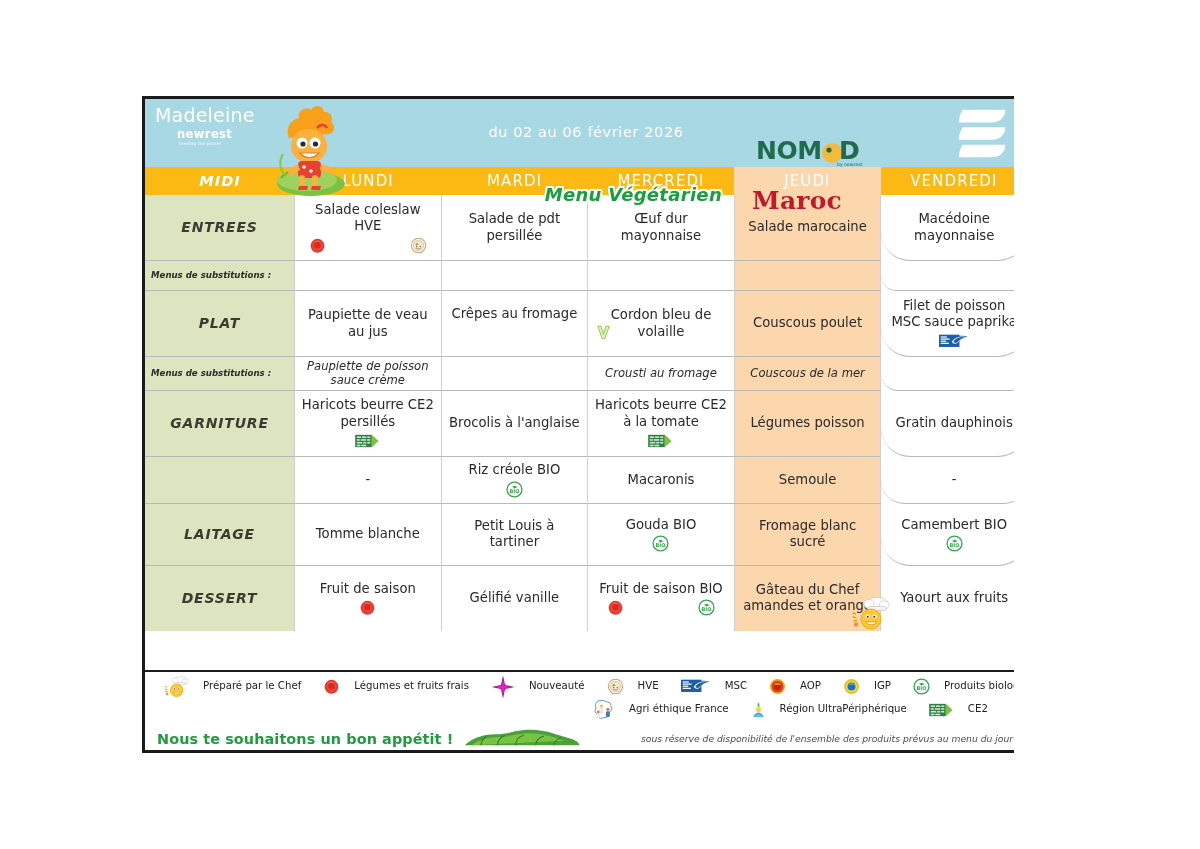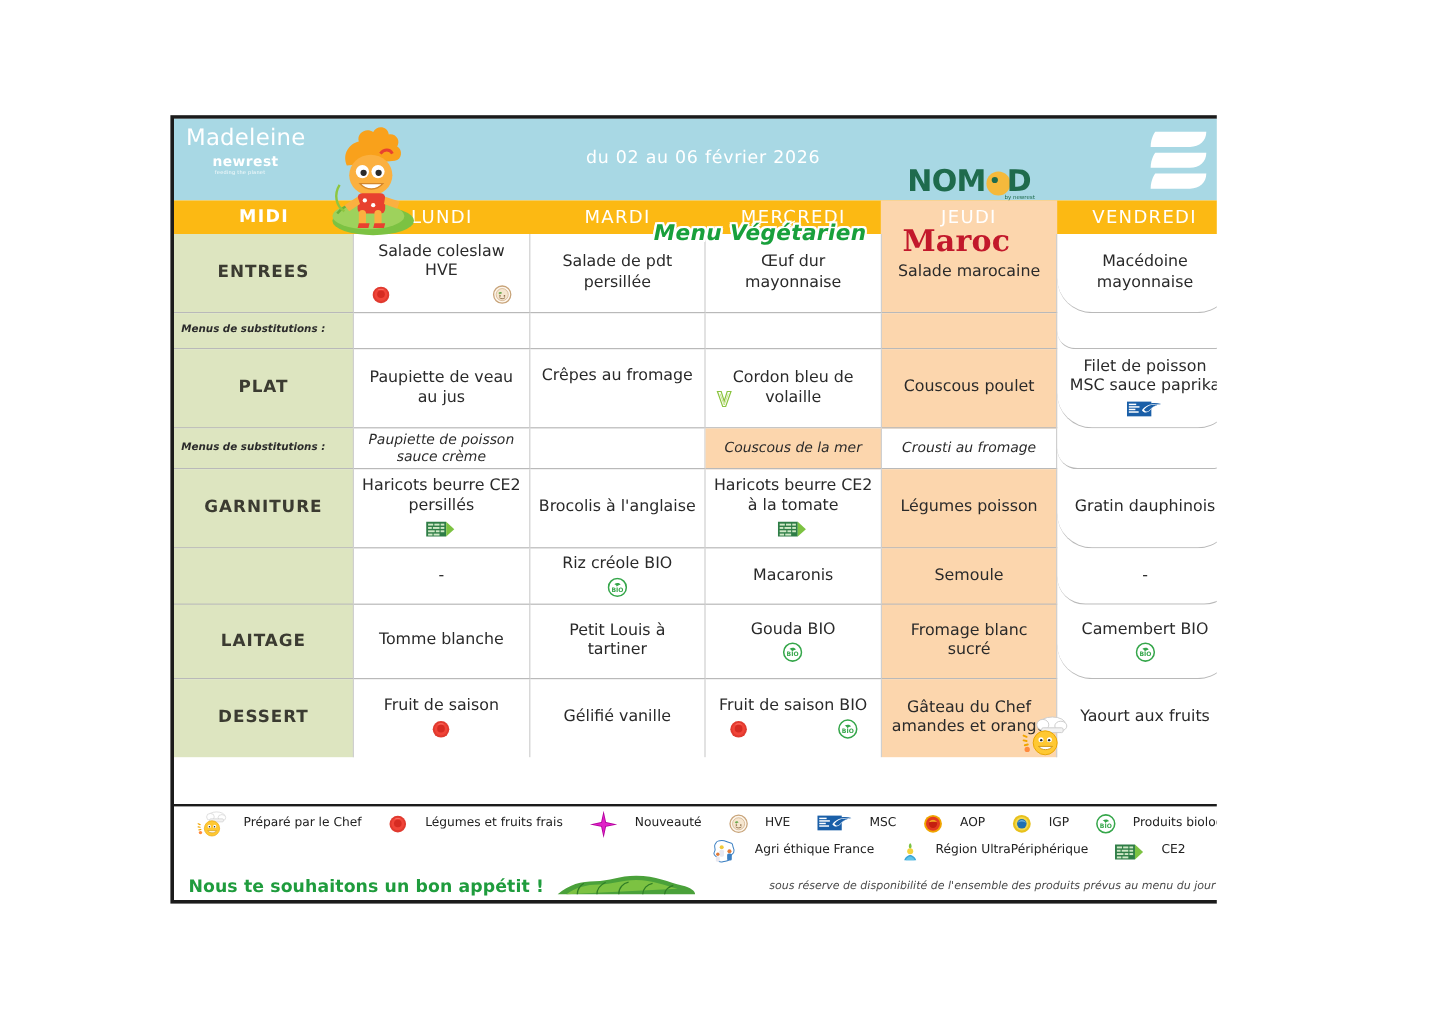--- a/index.html
+++ b/index.html
@@ -98,21 +98,21 @@
     color: #ffffff;
     font-size: 15px;
     letter-spacing: 1.1px;
   }
   .dayrow .cell.midi {
     font-weight: bold;
     font-size: 14.5px;
   }
 
   
-  .cell.c0 { flex: 0 0 150px; }
+  .cell.c0 { flex: 0 0 150px; font-style: italic; }
   .cell.c1, .cell.c2, .cell.c3, .cell.c4, .cell.c5 { flex: 1 1 0; }
 
   
   .tablebody {
     flex: 1 1 auto;
     display: flex;
     flex-direction: column;
     position: relative;
   }
   .row {
@@ -533,22 +533,22 @@
                 </span>
           </span>
         </span>
       </div>
     </div>
 
     <div class="row sub">
       <div class="cell c0 label sublabel">Menus de substitutions :</div>
       <div class="cell c1 subtext">Paupiette de poisson sauce crème</div>
       <div class="cell c2 subtext"></div>
+      <div class="cell c3 subtext">Crousti au fromage</div>
       <div class="cell c4 subtext">Couscous de la mer</div>
-      <div class="cell c3 subtext">Crousti au fromage</div>
       <div class="cell c5 subtext"></div>
     </div>
 
     <div class="row main">
       <div class="cell c0 label">GARNITURE</div>
       <div class="cell c1">
         <span class="cell-inner">
           <span class="cell-text">Haricots beurre CE2 persillés</span>
           <span class="badges">
             <span class="ico">

